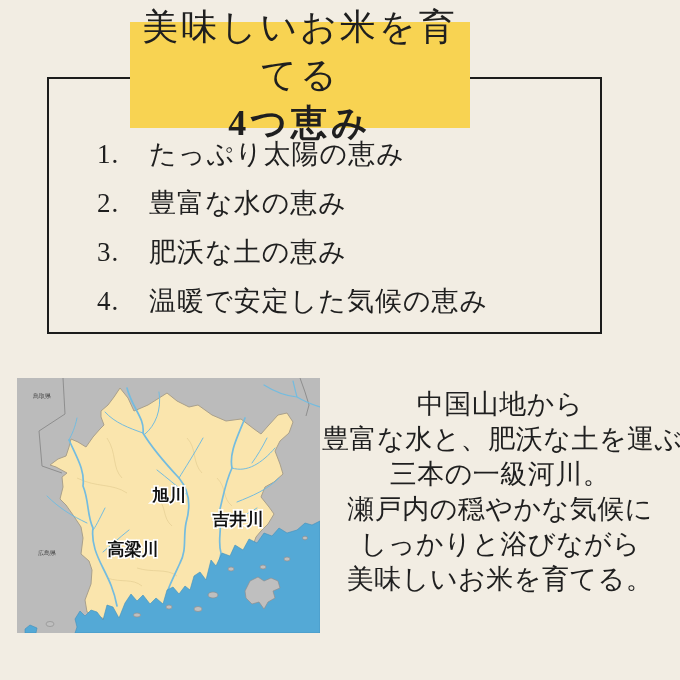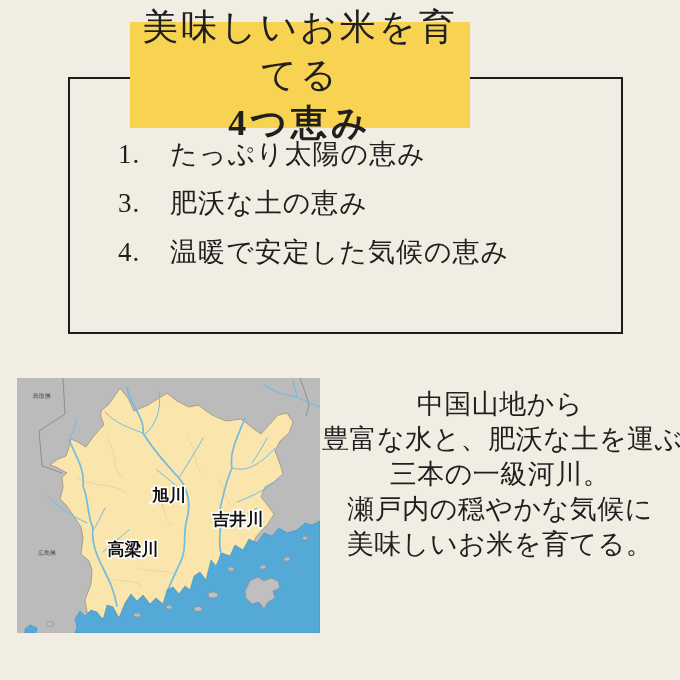--- a/index.html
+++ b/index.html
@@ -15,21 +15,21 @@
   }
   .title-box{
     position:absolute; left:130px; top:22px; width:340px; height:106px;
     background:var(--accent-yellow,#F8D352); z-index:2;
     display:flex; flex-direction:column; align-items:center; justify-content:center;
     text-align:center;
   }
   .title-line1{font-size:36px; letter-spacing:3px; line-height:48px; font-weight:500;}
   .title-line2{font-size:36px; letter-spacing:4px; line-height:48px; font-weight:700;}
   .list-box{
-    position:absolute; left:68px; top:77px; width:555px; height:257px;
+    position:absolute; left:47px; top:77px; width:555px; height:257px;
     border:2px solid var(--box-border,#1C1C1C); box-sizing:border-box; z-index:1;
   }
   .blessing-list{
     list-style:none; margin:57px 0 0 0; padding:0 0 0 48px;
   }
   .blessing-item{
     font-size:27px; line-height:36px; margin-bottom:13px; letter-spacing:1px;
     white-space:nowrap;
   }
   .blessing-num{display:inline-block; width:52px;}
@@ -59,20 +59,21 @@
   .desc-line{white-space:nowrap;}
 </style>
 </head>
 <body>
 
 <div class="page">
 
   <div class="list-box">
     <ul class="blessing-list">
       <li class="blessing-item"><span class="blessing-num">1.</span><span>たっぷり太陽の恵み</span></li>
+      <li class="blessing-item"><span class="blessing-num">2.</span><span>豊富な水の恵み</span></li>
       <li class="blessing-item"><span class="blessing-num">3.</span><span>肥沃な土の恵み</span></li>
       <li class="blessing-item"><span class="blessing-num">4.</span><span>温暖で安定した気候の恵み</span></li>
     </ul>
   </div>
 
   <div class="title-box">
     <div class="title-line1">美味しいお米を育てる</div>
     <div class="title-line2">4つ恵み</div>
   </div>
 
@@ -119,16 +120,17 @@
       <text class="river-label" x="221" y="147">吉井川</text>
       <text class="river-label" x="116" y="177">高梁川</text>
     </svg>
   </div>
 
   <div class="description">
     <div class="desc-line">中国山地から</div>
     <div class="desc-line">豊富な水と、肥沃な土を運ぶ</div>
     <div class="desc-line">三本の一級河川。</div>
     <div class="desc-line">瀬戸内の穏やかな気候に</div>
+    <div class="desc-line">しっかりと浴びながら</div>
     <div class="desc-line">美味しいお米を育てる。</div>
   </div>
 
 </div>
 
 </body></html>

